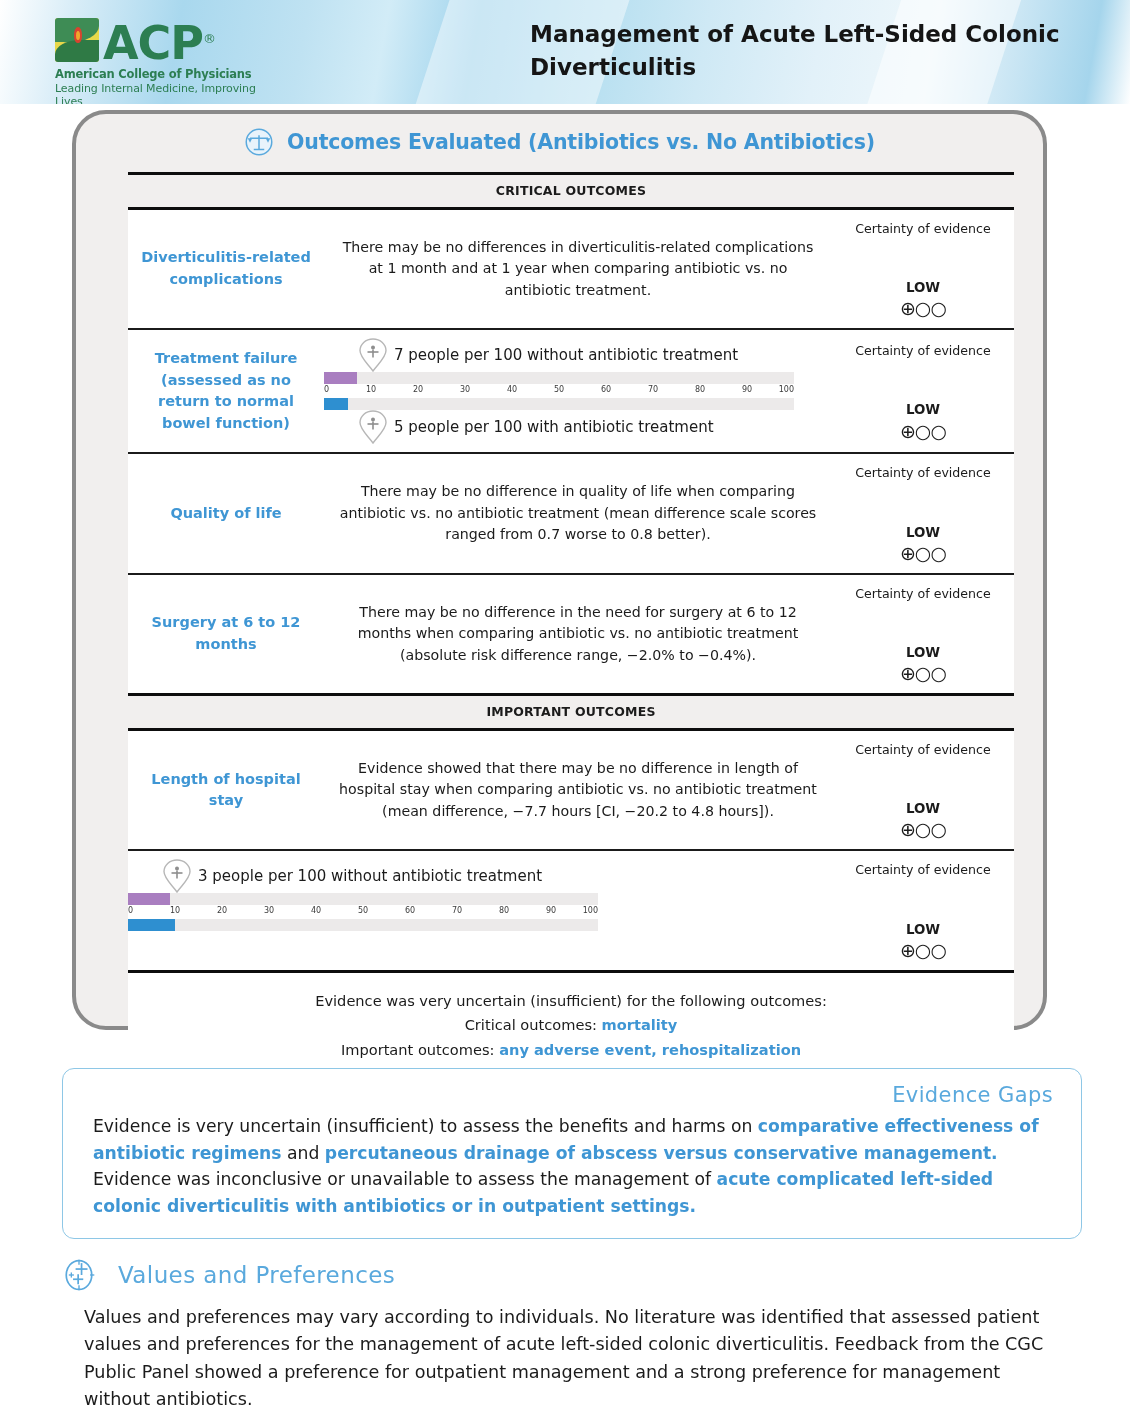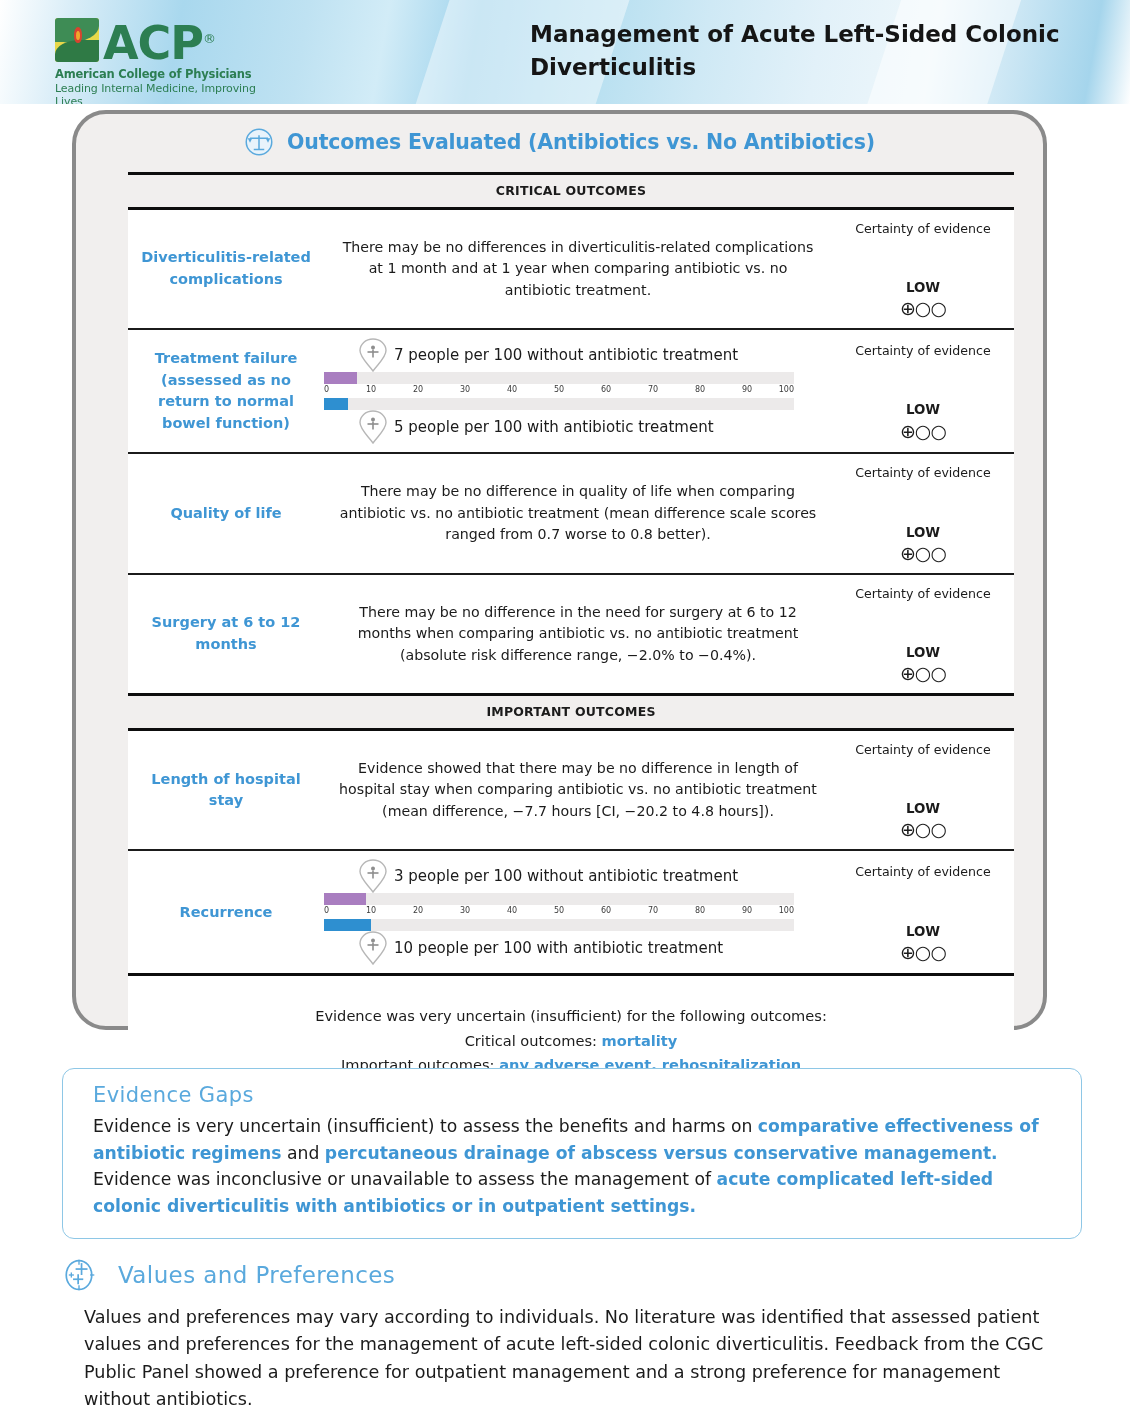--- a/index.html
+++ b/index.html
@@ -278,21 +278,21 @@
     top: 1px;
     transform: translateX(-50%);
     font-family: "DejaVu Sans", sans-serif;
     font-size: 8px;
     color: #3a3a3a;
   }
 
   
   .foot-row {
     background: #ffffff;
-    padding: 28px 20px 14px;
+    padding: 16px 20px 14px;
     text-align: center;
     font-family: "DejaVu Sans", sans-serif;
     font-size: 14.6px;
     line-height: 1.68;
     color: #1b1b1b;
     border-bottom: 3px solid #0d0d0d;
   }
   .hl { color: #3f96d4; font-weight: 700; }
 
   
@@ -304,20 +304,21 @@
     border-radius: 12px;
     background: #ffffff;
     padding: 14px 28px 18px 30px;
   }
   .gaps-title {
     font-family: "DejaVu Sans", sans-serif;
     font-size: 21px;
     color: #5aa9dd;
     letter-spacing: 0.4px;
     margin-bottom: 6px;
+    text-align: right;
   }
   .gaps-body {
     font-family: "DejaVu Sans", sans-serif;
     font-size: 17.2px;
     line-height: 1.55;
     color: #1b1b1b;
   }
   .gaps-body .hl { font-weight: 700; color: #3f96d4; }
 
   
@@ -476,21 +477,20 @@
       <div class="c-outcome">Length of hospital stay</div>
       <div class="c-body">Evidence showed that there may be no difference in length of hospital stay when comparing antibiotic vs. no antibiotic treatment (mean difference, −7.7 hours [CI, −20.2 to 4.8 hours]).</div>
       <div class="c-cert">
         <span class="cert-label">Certainty of evidence</span>
         <span class="cert-level">LOW</span>
         <span class="cert-pips" style="font-size: 19px; line-height: 1; letter-spacing: -1px;">⊕○○</span>
       </div>
     </div>
 
     <div class="row row-sep-thick">
-      <div class="c-outcome">Recurrence</div>
       <div class="bargraphic">
     <div class="bg-line top">
       <span class="pin"><svg viewBox="0 0 30 34" width="30" height="34">
       <path d="M15 1 C7.5 1 2 6.3 2 12.6 C2 19.5 10 26 15 33 C20 26 28 19.5 28 12.6 C28 6.3 22.5 1 15 1 Z" fill="#ffffff" stroke="#b7b7b7" stroke-width="1.4"></path>
       <circle cx="15" cy="9.5" r="2" fill="#8e8e8e"></circle>
       <line x1="15" y1="11.5" x2="15" y2="19.5" stroke="#8e8e8e" stroke-width="1.6"></line>
       <line x1="9.5" y1="14" x2="20.5" y2="14" stroke="#8e8e8e" stroke-width="1.6"></line>
     </svg></span>
       <span class="bg-text">3 people per 100 without antibiotic treatment</span>
     </div>
@@ -507,29 +507,20 @@
               <span class="tick" style="left:50%;">50</span>
               <span class="tick" style="left:60%;">60</span>
               <span class="tick" style="left:70%;">70</span>
               <span class="tick" style="left:80%;">80</span>
               <span class="tick" style="left:90%;">90</span>
               <span class="tick" style="left:100%; transform:translateX(-100%);">100</span>
             </div>
       <div class="scale-track bottom">
         <div class="scale-fill blue" style="width:10%; background:#2e8fd0;"></div>
       </div>
-    </div>
-    <div class="bg-line bot">
-      <span class="pin"><svg viewBox="0 0 30 34" width="30" height="34">
-      <path d="M15 1 C7.5 1 2 6.3 2 12.6 C2 19.5 10 26 15 33 C20 26 28 19.5 28 12.6 C28 6.3 22.5 1 15 1 Z" fill="#ffffff" stroke="#b7b7b7" stroke-width="1.4"></path>
-      <circle cx="15" cy="9.5" r="2" fill="#8e8e8e"></circle>
-      <line x1="15" y1="11.5" x2="15" y2="19.5" stroke="#8e8e8e" stroke-width="1.6"></line>
-      <line x1="9.5" y1="14" x2="20.5" y2="14" stroke="#8e8e8e" stroke-width="1.6"></line>
-    </svg></span>
-      <span class="bg-text">10 people per 100 with antibiotic treatment</span>
     </div>
         </div>
       <div class="c-cert">
         <span class="cert-label">Certainty of evidence</span>
         <span class="cert-level">LOW</span>
         <span class="cert-pips" style="font-size: 19px; line-height: 1; letter-spacing: -1px;">⊕○○</span>
       </div>
     </div>
 
     <div class="foot-row">

